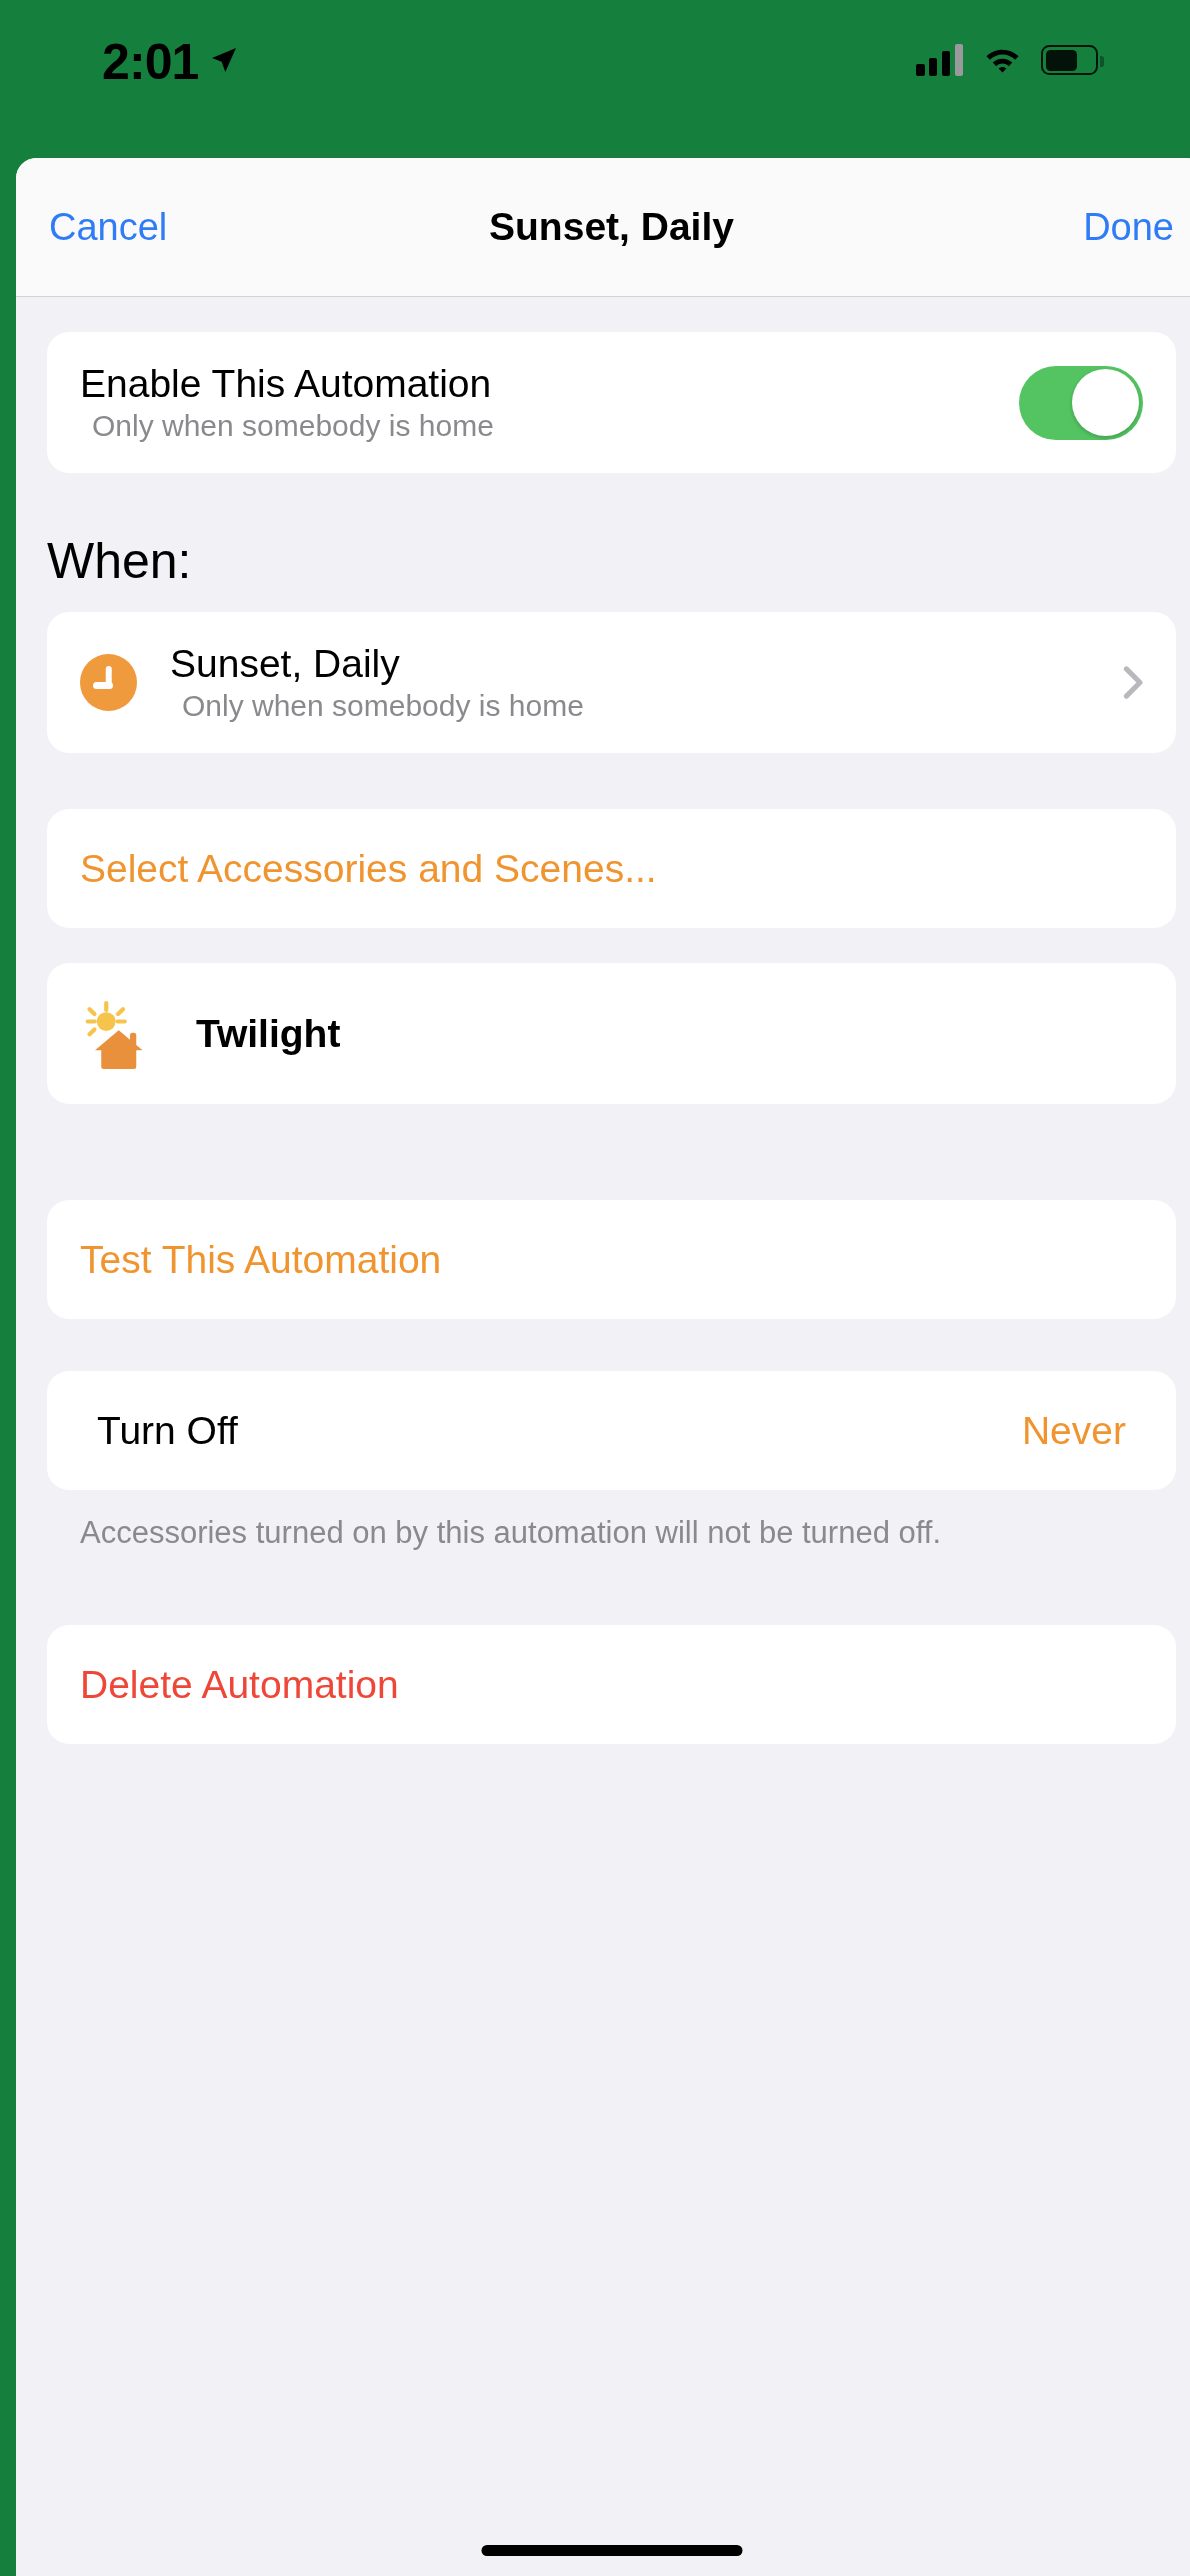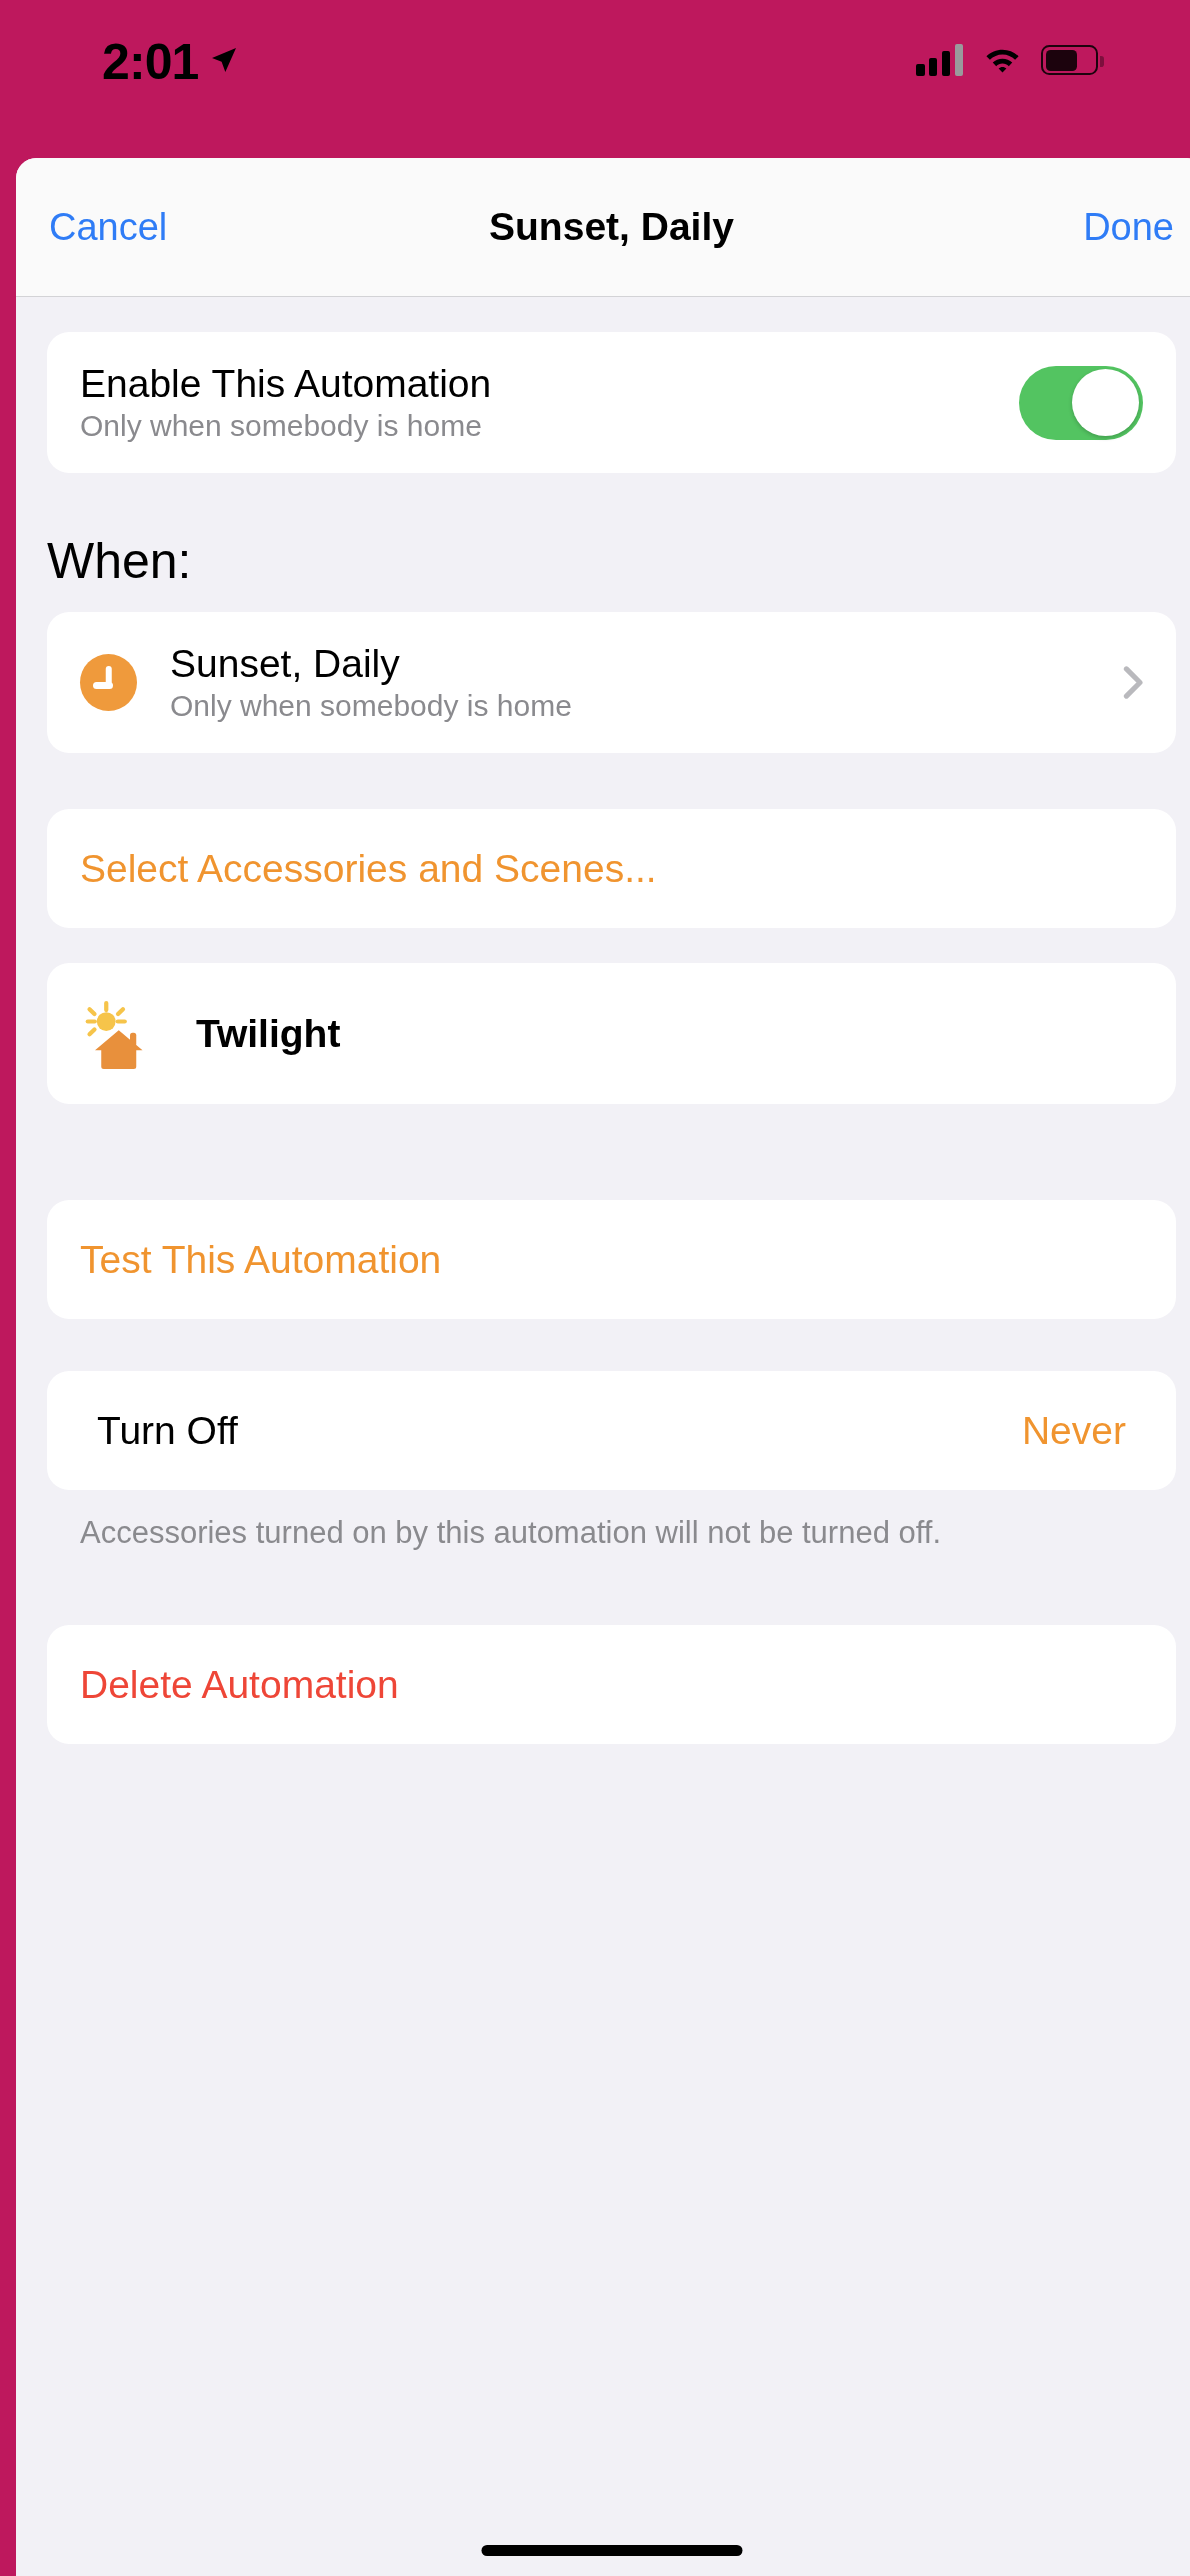--- a/index.html
+++ b/index.html
@@ -5,21 +5,21 @@
   * { margin:0; padding:0; box-sizing:border-box; }
   html, body {
     width:1191px; height:2576px;
     font-family:"Liberation Sans", sans-serif;
     background:#c6c6c8;
     overflow:hidden;
   }
   #screen {
     position:relative;
     width:1191px; height:2576px;
-    background:#be185d;
+    background:#15803d;
   }
 
   
   .statusbar {
     position:absolute; top:0; left:0; width:1191px; height:158px;
     display:flex; align-items:flex-start; justify-content:space-between;
     padding:37px 93px 0 102px;
   }
   .sb-left { display:flex; align-items:center; gap:9.3px; }
   .sb-time { font-size:50px; font-weight:600; color:#000; letter-spacing:-0.9px; line-height:1; }
@@ -56,21 +56,21 @@
 
   .content { padding:0 31px; }
 
   
   .card { background:#fff; border-radius:22px; }
 
   .row-toggle { margin-top:35px; height:141px; display:flex; align-items:center;
                 justify-content:space-between; padding:0 33px; }
   .row-txt { display:flex; flex-direction:column; gap:8.3px; }
   .row-title { font-size:39px; color:#000; line-height:1; }
-  .row-sub { font-size:30px; color:#8a8a8e; line-height:1; }
+  .row-sub { font-size:30px; color:#8a8a8e; line-height:1;margin-left:12px; }
 
   .switch { width:124px; height:74px; border-radius:37px; background:#53c461;
             position:relative; flex:none; }
   .switch .knob { position:absolute; top:3.7px; right:3.7px; width:67px; height:67px;
                   border-radius:50%; background:#fff; box-shadow:0 1.9px 4.6px rgba(0,0,0,.2); }
 
   .sec-head { font-size:50px; font-weight:normal; color:#000; line-height:1; }
   .sec-sub { font-size:31px; color:#8a8a8e; line-height:1; margin-top:16.7px; }
 
   .row-when { margin-top:26px; height:141px; display:flex; align-items:center;

